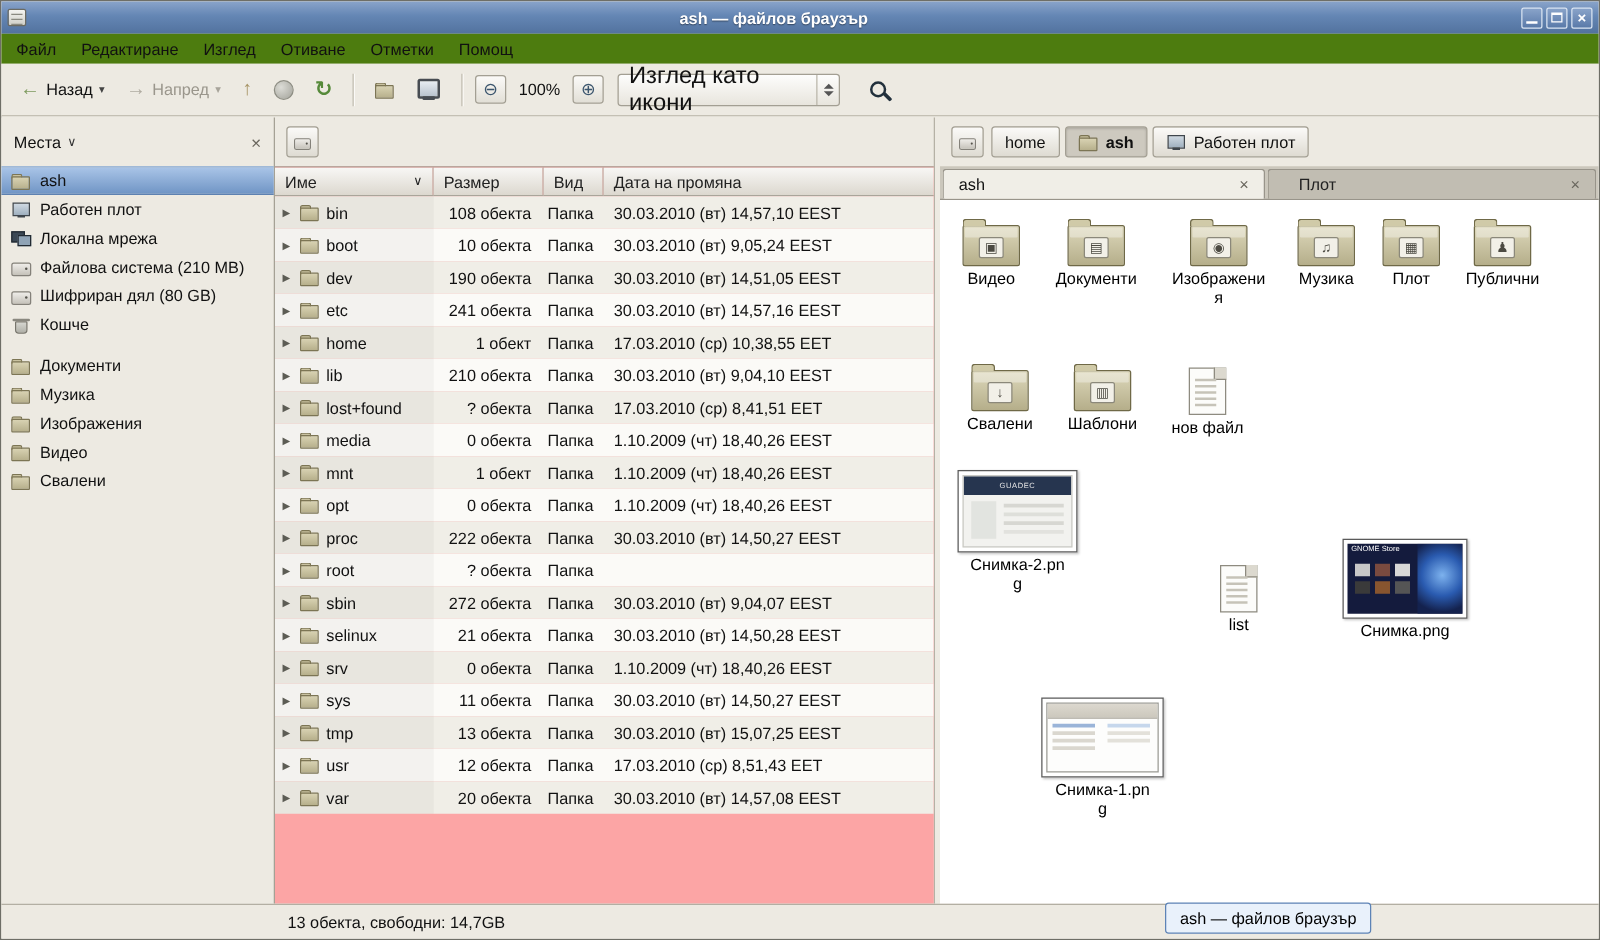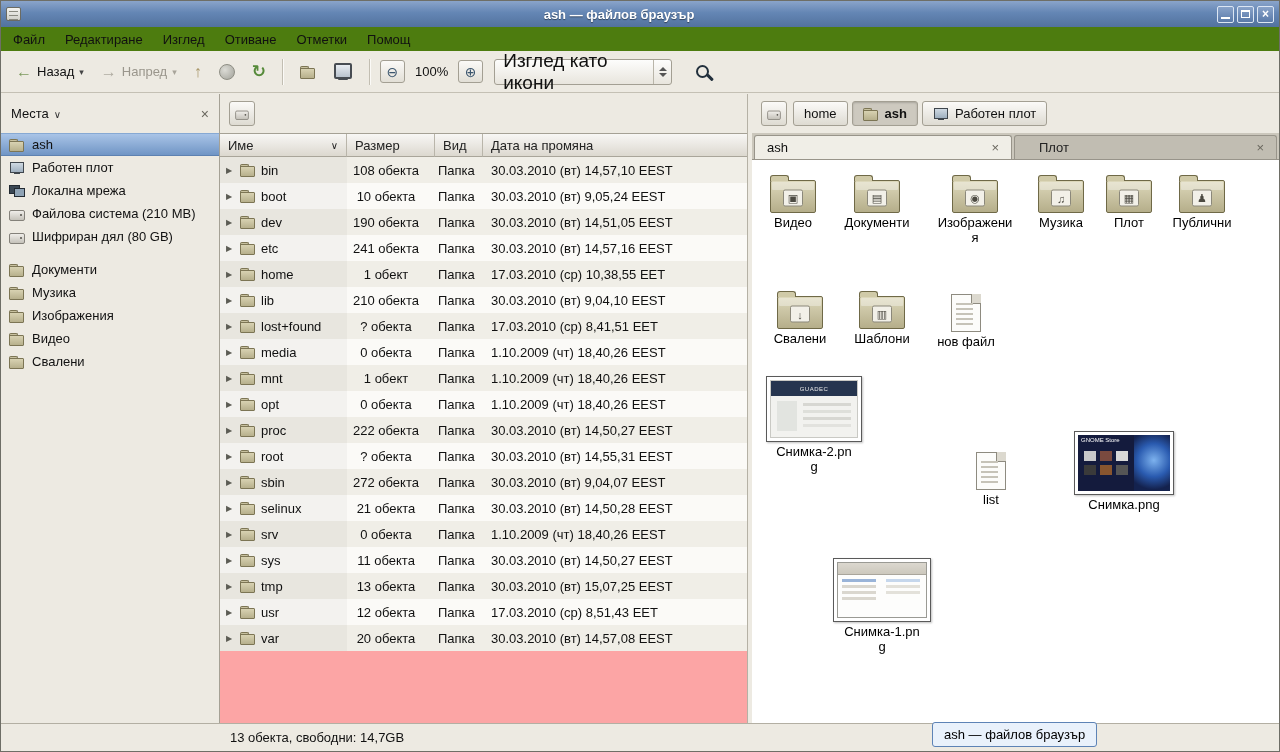--- a/index.html
+++ b/index.html
@@ -82,21 +82,21 @@
   .thead { display:flex; height:23px; flex:0 0 23px; }
   .th { display:flex; align-items:center; padding:0 8px; font-size:13px; color:#222; background:linear-gradient(#f8f7f5,#dcd8cf); border-right:1px solid #b9b5aa; border-bottom:1px solid #a9a59a; }
   .th-name { width:127px; } .th-size { width:88px; } .th-type { width:48px; } .th-date { flex:1; border-right:none; }
   .sortind { margin-left:auto; font-size:10px; color:#222; }
   .rows { display:flex; flex-direction:column; }
   .row { display:flex; height:26px; align-items:center; font-size:13px; color:#111; flex:0 0 26px; }
   .row:nth-child(odd) { background:#f0eee7; }
   .row:nth-child(even) { background:#fbfaf7; }
   .c-name { width:127px; display:flex; align-items:center; gap:5px; padding-left:6px; height:100%; background:rgba(0,0,0,0.03); white-space:nowrap; overflow:hidden; }
   .expander { font-size:8px; color:#5c5c54; width:9px; flex:0 0 9px; }
-  .c-size { width:88px; text-align:center; padding-right:10px; }
+  .c-size { width:88px; text-align:right; padding-right:10px; }
   .c-type { width:48px; padding-left:3px; }
   .c-date { flex:1; padding-left:8px; white-space:nowrap; }
 
   .vsplit { width:4px; background:#EDEAE2; }
 
   .pane-right { flex:1; display:flex; flex-direction:column; background:#EDEAE2; }
   .crumbs { display:flex; gap:4px; align-items:center; }
   .crumb { height:25px; display:flex; align-items:center; gap:6px; padding:0 10px; border:1px solid #a39f93; border-radius:3px; background:linear-gradient(#fbfaf8,#dedbd2); font-size:13px; color:#111; white-space:nowrap; }
   .crumb.active { background:#cdc9bf; box-shadow:inset 0 1px 2px rgba(0,0,0,.18); font-weight:bold; }
   .tabbar { height:27px; background:#cbc7bc; display:flex; align-items:flex-end; padding:3px 2px 0 2px; gap:2px; border-bottom:1px solid #98948a; }
@@ -232,20 +232,24 @@
         <span>Локална мрежа</span>
       </div>
       <div class="srow">
         <span class="si si-drive"></span>
         <span>Файлова система (210 MB)</span>
       </div>
       <div class="srow">
         <span class="si si-drive"></span>
         <span>Шифриран дял (80 GB)</span>
       </div>
+      <div class="srow">
+        <span class="si si-trash"></span>
+        <span>Кошче</span>
+      </div>
       <div class="sb-gap"></div>
       <div class="srow">
         <span class="si si-folder"></span>
         <span>Документи</span>
       </div>
       <div class="srow">
         <span class="si si-folder"></span>
         <span>Музика</span>
       </div>
       <div class="srow">
@@ -402,21 +406,20 @@
             </div>
 
             <div class="row">
               <div class="c-name">
                 <span class="expander">▶</span>
                 <span class="si si-folder"></span>
                 <span>root</span>
               </div>
               <div class="c-size">? обекта</div>
               <div class="c-type">Папка</div>
-              <div class="c-date">30.03.2010 (вт) 14,55,31 EEST</div>
             </div>
 
             <div class="row">
               <div class="c-name">
                 <span class="expander">▶</span>
                 <span class="si si-folder"></span>
                 <span>sbin</span>
               </div>
               <div class="c-size">272 обекта</div>
               <div class="c-type">Папка</div>

